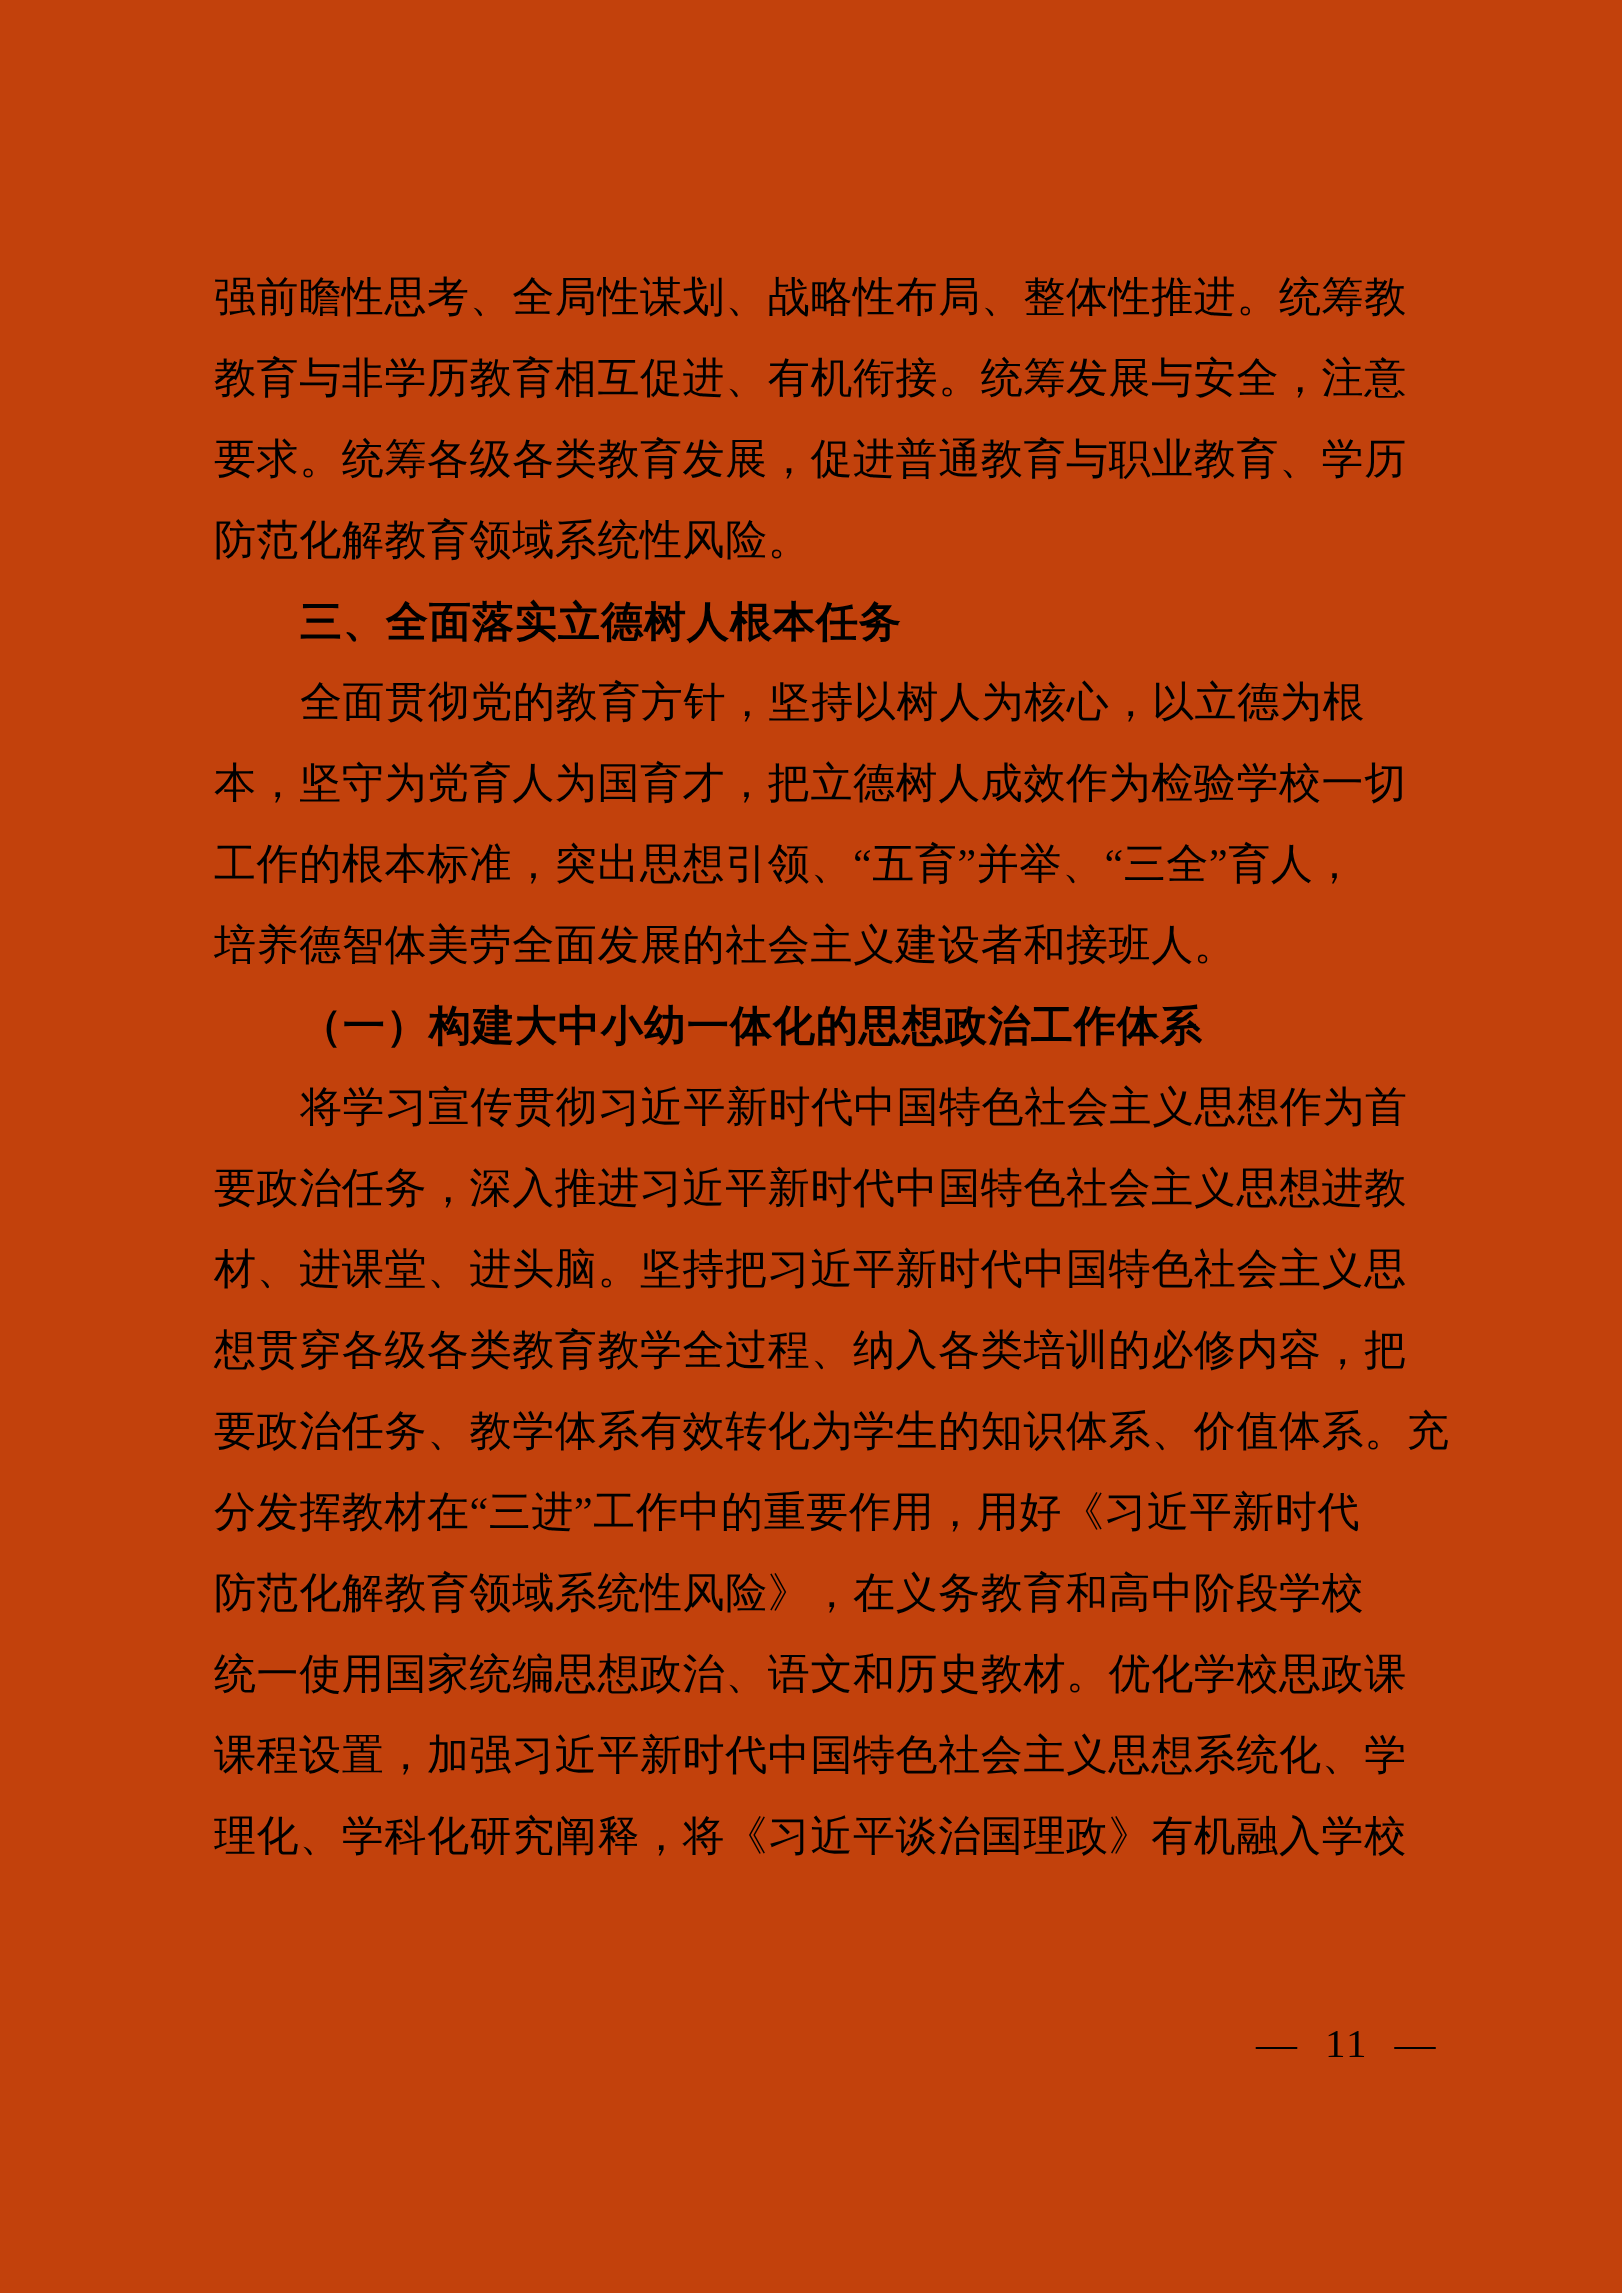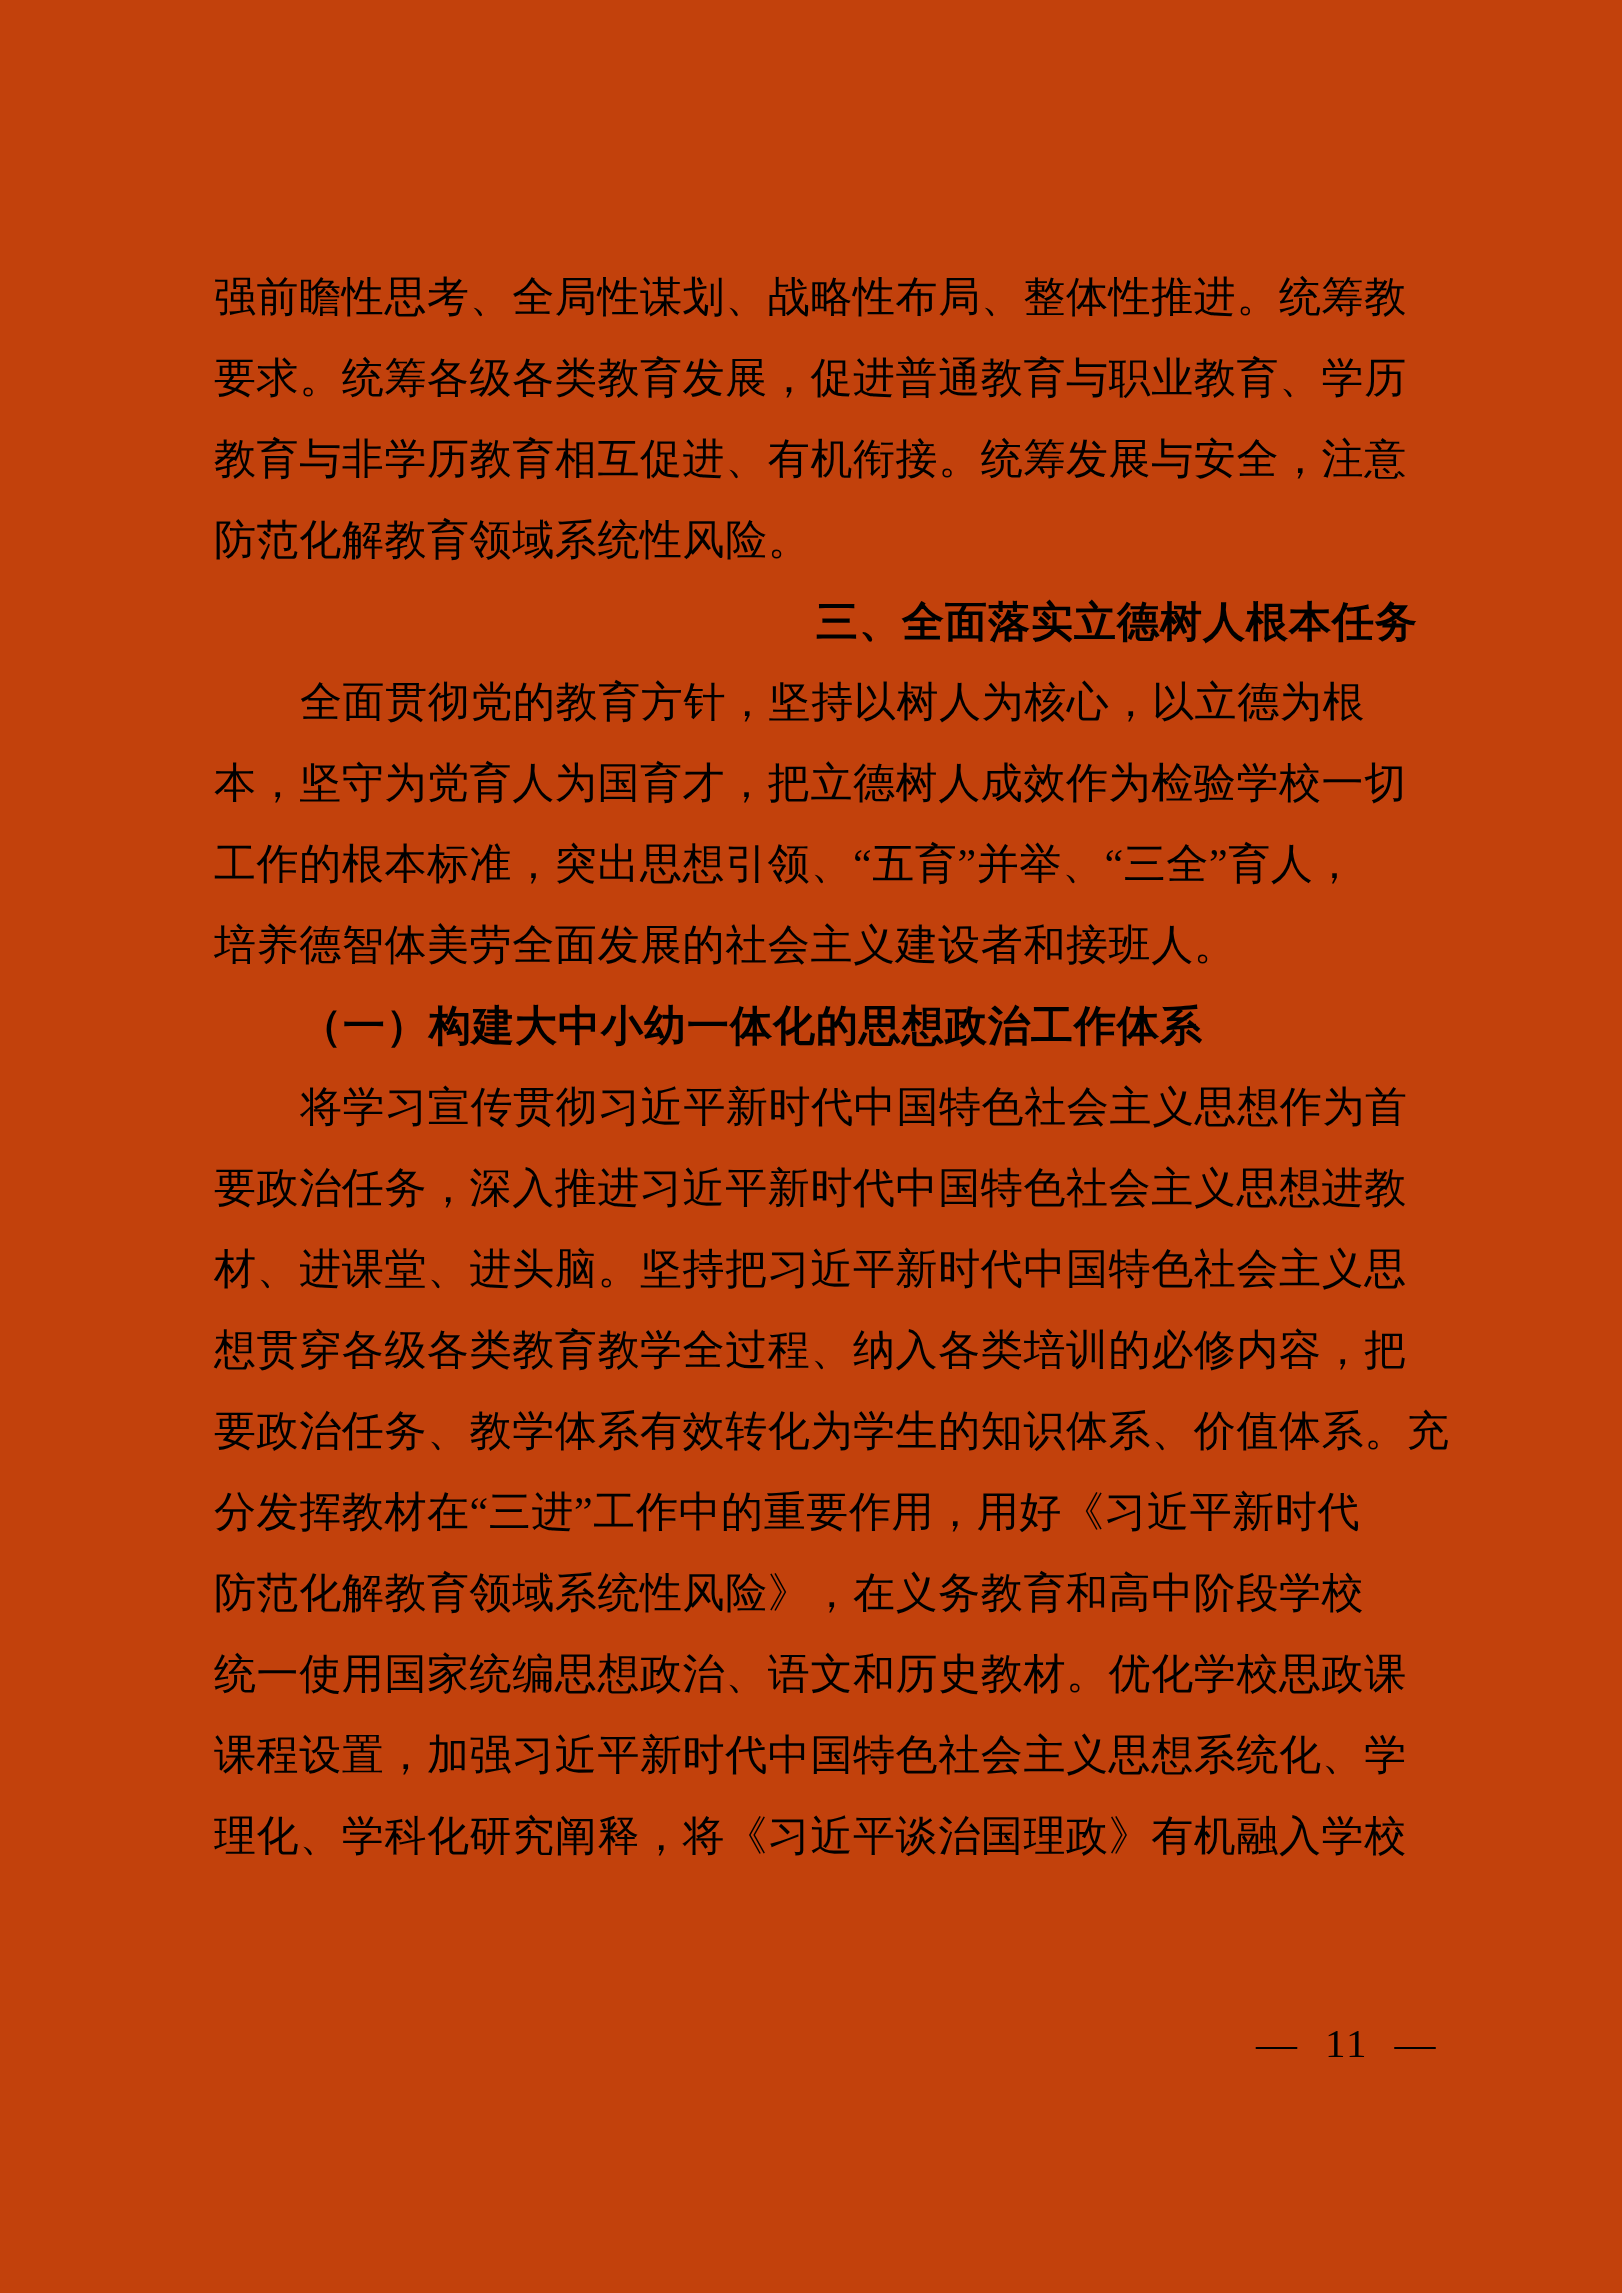--- a/index.html
+++ b/index.html
@@ -29,21 +29,20 @@
     height: 81px;
     white-space: nowrap;
     letter-spacing: 0.6px;
     font-family: "Liberation Serif", serif;
   }
   .indent { text-indent: 86px; }
   .heading-hei {
     font-family: "DejaVu Sans", sans-serif;
     font-weight: bold;
     letter-spacing: 1px;
-    text-align: right;
   }
   .heading-kai {
     font-family: "Liberation Serif", serif;
     font-weight: bold;
     letter-spacing: 1px;
   }
   .page-number {
     position: absolute;
     left: 1256px;
     top: 2021px;
@@ -56,22 +55,22 @@
     word-spacing: 13.7px;
     white-space: nowrap;
   }
 </style>
 </head>
 <body>
 
 <div class="page">
   <div class="text-block">
     <div class="line">强前瞻性思考、全局性谋划、战略性布局、整体性推进。统筹教</div>
+    <div class="line">教育与非学历教育相互促进、有机衔接。统筹发展与安全，注意</div>
     <div class="line">要求。统筹各级各类教育发展，促进普通教育与职业教育、学历</div>
-    <div class="line">教育与非学历教育相互促进、有机衔接。统筹发展与安全，注意</div>
     <div class="line">防范化解教育领域系统性风险。</div>
     <div class="line heading-hei indent">三、全面落实立德树人根本任务</div>
     <div class="line indent">全面贯彻党的教育方针，坚持以树人为核心，以立德为根</div>
     <div class="line">本，坚守为党育人为国育才，把立德树人成效作为检验学校一切</div>
     <div class="line">工作的根本标准，突出思想引领、“五育”并举、“三全”育人，</div>
     <div class="line">培养德智体美劳全面发展的社会主义建设者和接班人。</div>
     <div class="line heading-kai indent">（一）构建大中小幼一体化的思想政治工作体系</div>
     <div class="line indent">将学习宣传贯彻习近平新时代中国特色社会主义思想作为首</div>
     <div class="line">要政治任务，深入推进习近平新时代中国特色社会主义思想进教</div>
     <div class="line">材、进课堂、进头脑。坚持把习近平新时代中国特色社会主义思</div>

